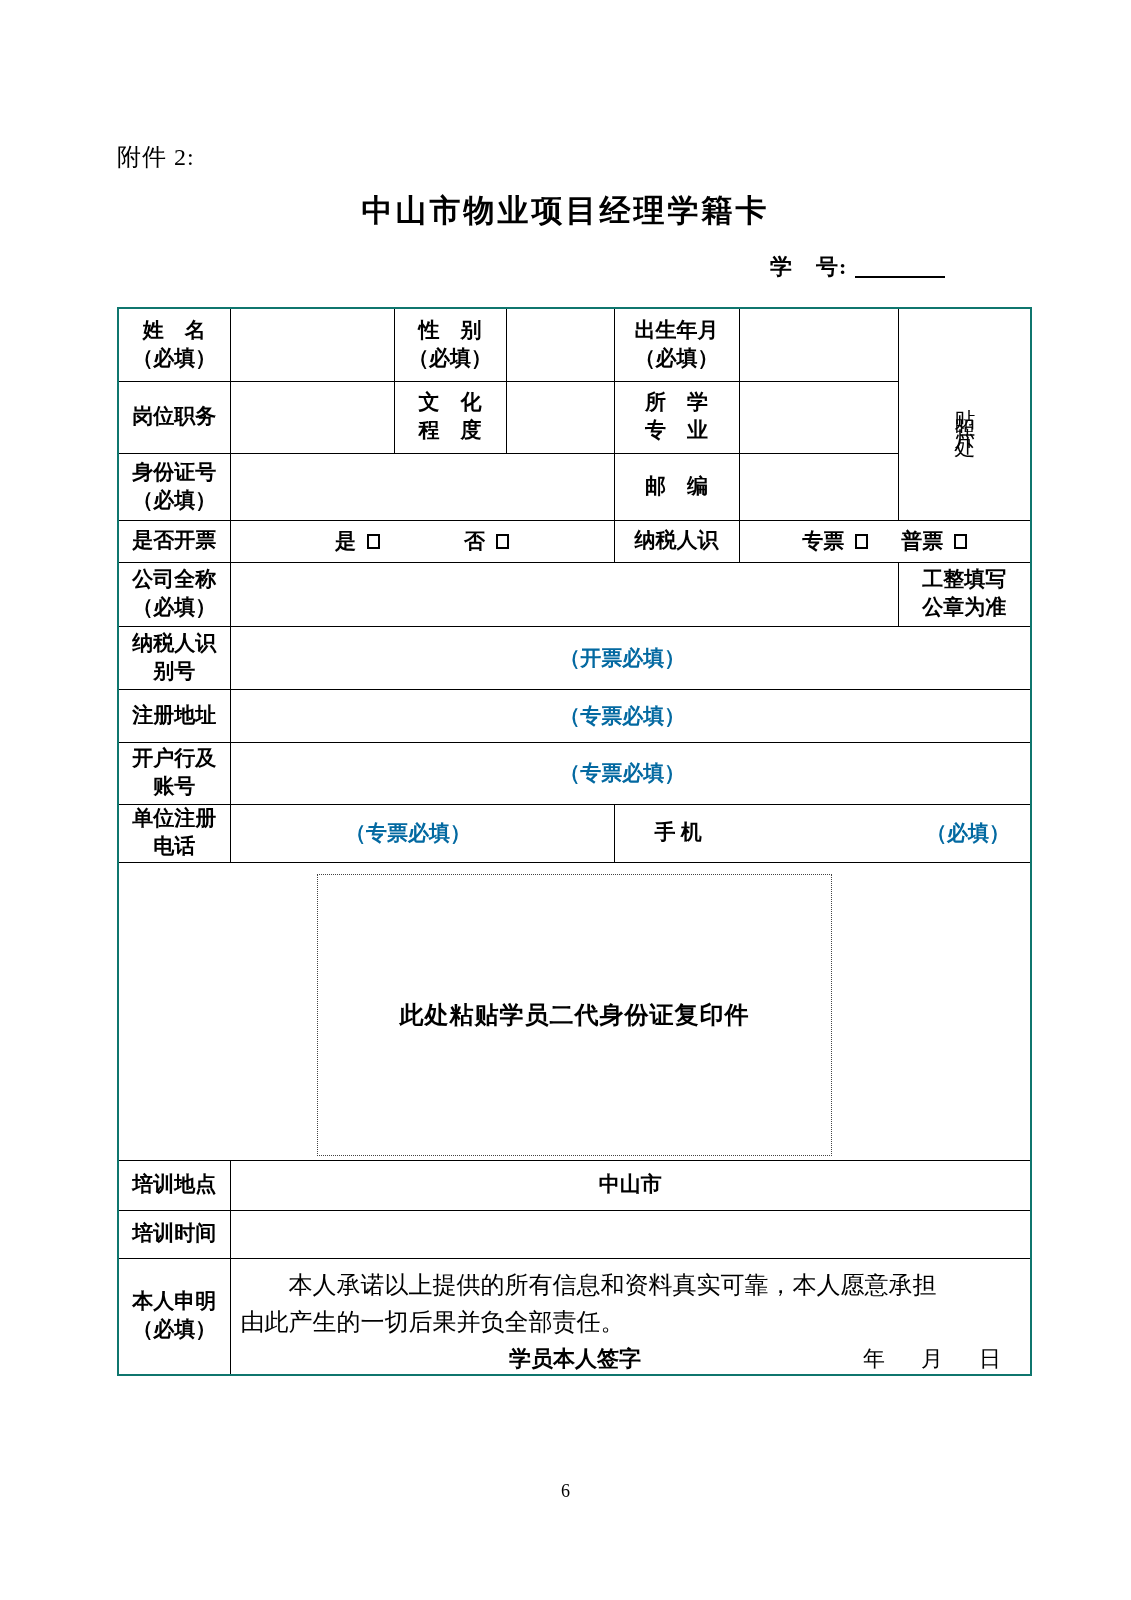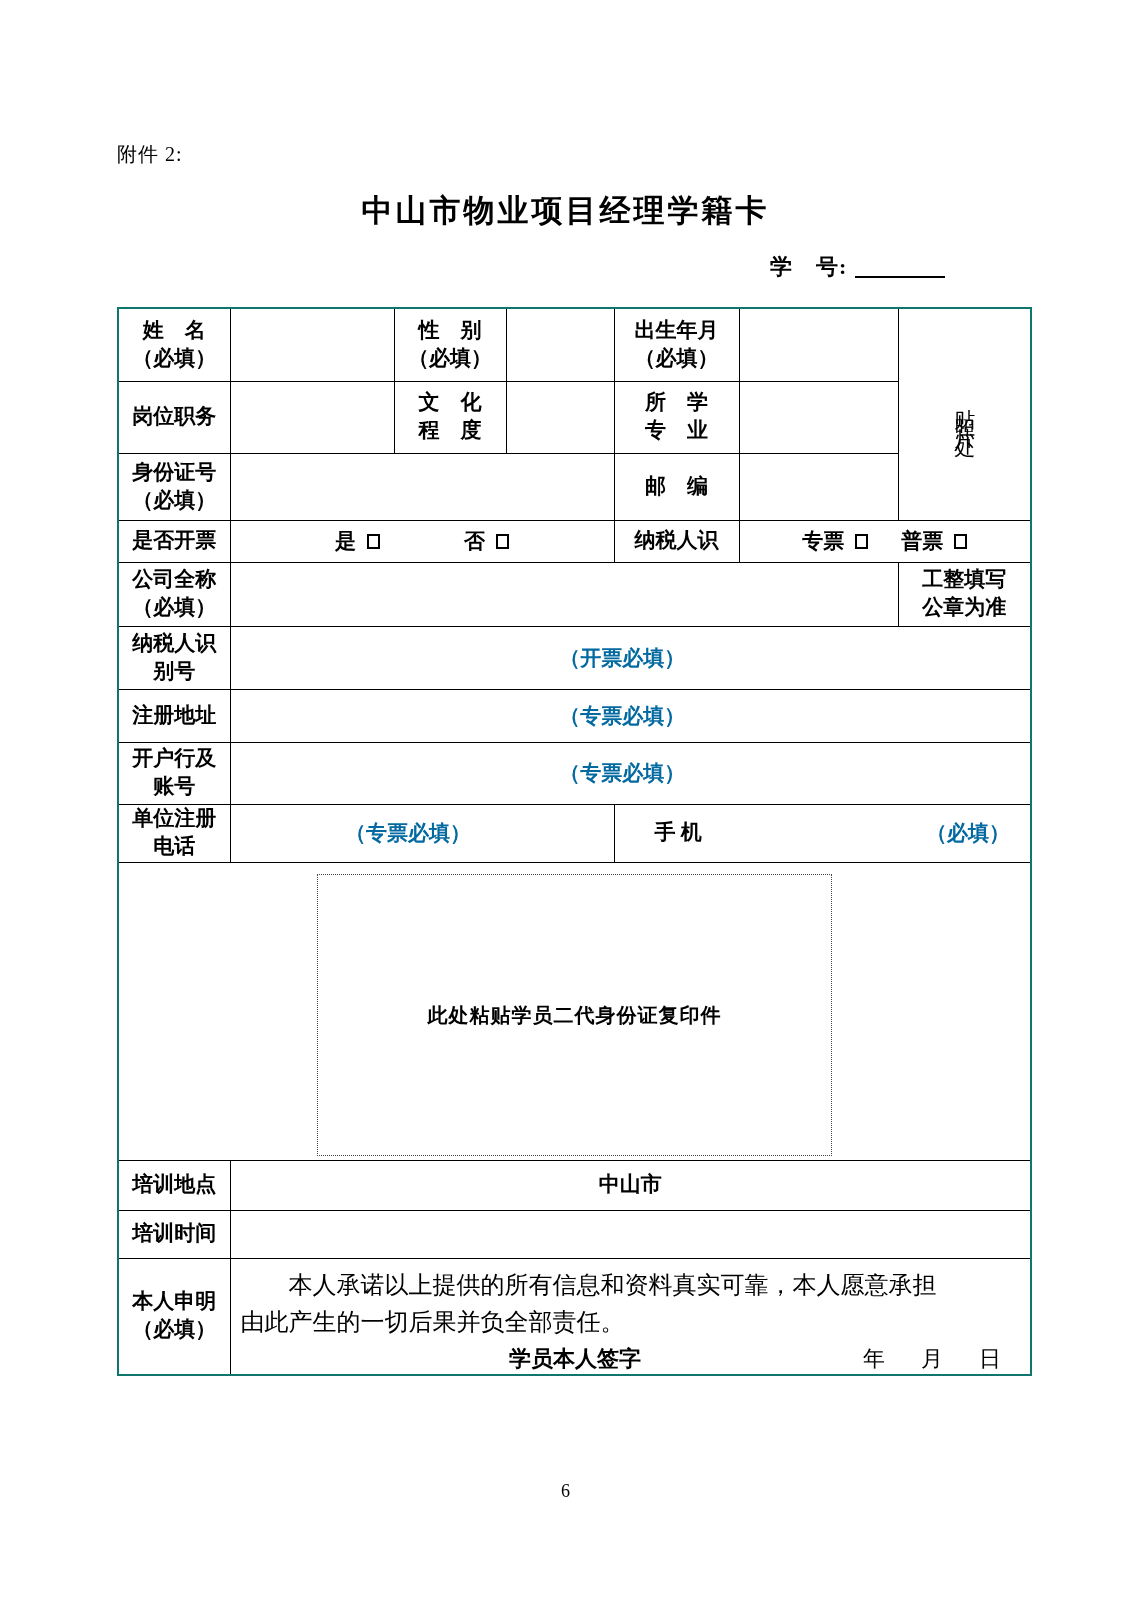--- a/index.html
+++ b/index.html
@@ -9,21 +9,21 @@
     width: 1131px;
     height: 1600px;
     background: #ffffff;
     color: #000000;
     font-family: "Liberation Serif", "DejaVu Serif", serif;
     overflow: hidden;
   }
   .attachment {
     position: absolute;
     left: 117px; top: 141px;
-    font-size: 20px;
+    font-size: 24px;
     letter-spacing: 1px;
   }
   .doc-title {
     position: absolute;
     top: 190px; left: 0;
     width: 100%;
     text-align: center;
     font-size: 31px;
     font-weight: bold;
     letter-spacing: 3px;
@@ -98,21 +98,21 @@
   }
   .idcopy-cell { vertical-align: top; }
   .idcopy-box {
     width: 515px; height: 282px;
     border: 1px dotted #444444;
     margin: 8px auto 0 auto;
     display: flex;
     align-items: center;
     justify-content: center;
     font-weight: bold;
-    font-size: 20px;
+    font-size: 24px;
     letter-spacing: 1px;
   }
   .decl-cell { vertical-align: top; text-align: left; }
   .decl-text {
     font-size: 24px;
     line-height: 37px;
     margin: 8px 0 0 10px;
     width: 706px;
     text-indent: 2em;
     text-align: left;

